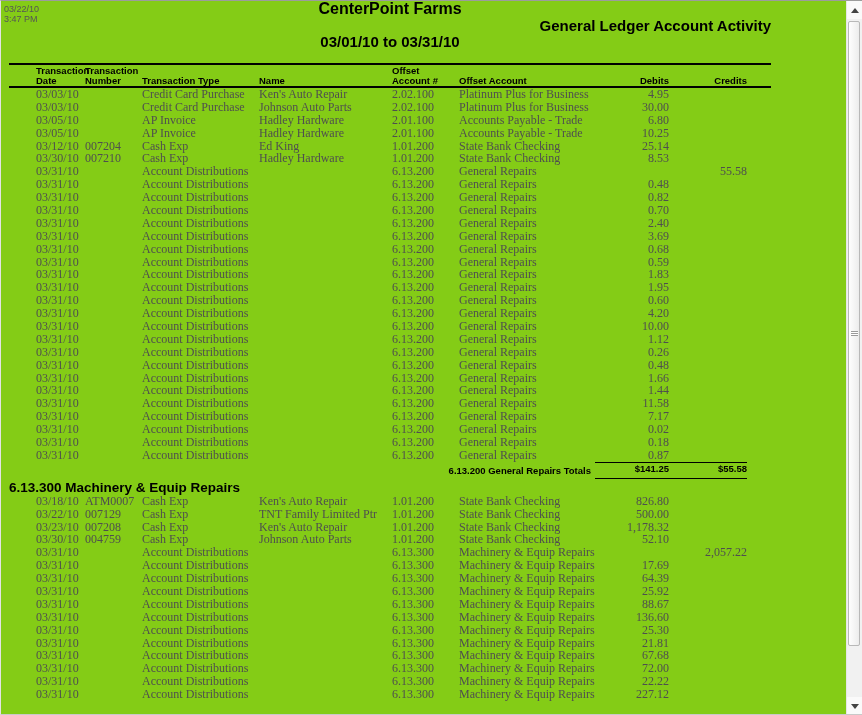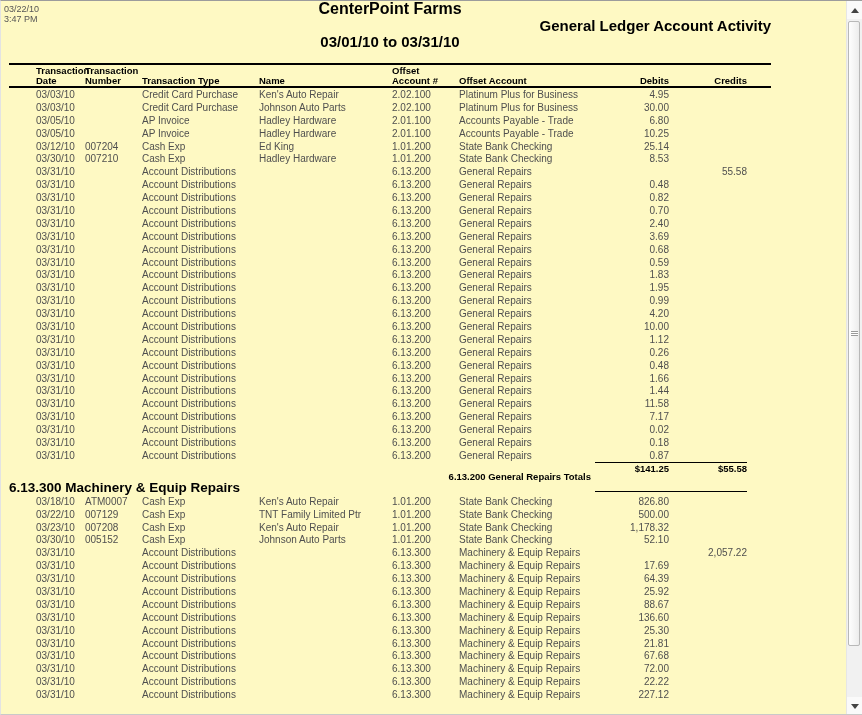--- a/index.html
+++ b/index.html
@@ -1,18 +1,18 @@
 <!DOCTYPE html>
 <html><head>
 <meta charset="utf-8">
 <style>
   * { margin:0; padding:0; box-sizing:border-box; }
   html,body { width:862px; height:715px; overflow:hidden; background:#fff;
     font-family:"Liberation Sans", sans-serif; }
-  .page { position:relative; width:862px; height:715px; background:#fef9c3;
+  .page { position:relative; width:862px; height:715px; background:#84cc16;
     border-top:1px solid #9c9c9c; border-left:1px solid #e3e3e3;
     border-bottom:1px solid #c9c9c9; overflow:hidden; }
 
   
   .report-header { position:relative; height:62px; }
   .meta { position:absolute; left:3px; top:3px; font-size:9px; line-height:10px; color:#555; }
   .titles { position:absolute; left:8px; width:762px; top:1px; text-align:center; color:#000; }
   .company { font-size:16px; font-weight:bold; line-height:13px; }
   .report-title { font-size:15px; font-weight:bold; line-height:17px; margin-top:2px;text-align:right; }
   .date-range { font-size:15px; font-weight:bold; line-height:12px; margin-top:2px; }
@@ -22,26 +22,26 @@
   .grid { display:grid; grid-template-columns:76px 57px 117px 133px 67px 136px 74px 78px; }
   .table-header { border-top:2px solid #000; border-bottom:2px solid #000; padding:1px 0 1px 0; }
   .hcell { display:flex; flex-direction:column; justify-content:flex-end;
     font-size:9.5px; font-weight:bold; color:#000; line-height:9.5px; white-space:nowrap; }
   .hcell span { display:block; min-height:9.5px; }
   .pad-date { padding-left:27px; }
   .num-col { text-align:right; }
 
   .section-title { font-size:13.5px; font-weight:bold; color:#000; margin-top:3px;
     height:14px; line-height:14px; white-space:nowrap; }
-  .row { height:12.9px; align-items:center; font-size:10px; color:#4f4f4f; white-space:nowrap; }
+  .row { height:12.9px; align-items:center; font-size:12px; color:#4f4f4f; white-space:nowrap;font-family:Liberation Serif, serif; }
   .row > div { overflow:hidden; }
   .totals-row { height:13px; align-items:center; font-size:9.5px; font-weight:bold; color:#000; }
   .totals-label { grid-column:1 / 7; text-align:right; padding-right:4px; white-space:nowrap; }
   .totals-amount { border-top:1px solid #000; border-bottom:1px solid #000;
-    height:30px; line-height:12px; }
+    height:17px; line-height:12px; }
   .section { margin-bottom:6px; }
 
   
   .scrollbar { position:absolute; top:0; right:0; width:16px; height:714px;
     background:#fafafa; border-left:1px solid #e6e6e6;
     display:flex; flex-direction:column; }
   .sb-btn { height:18px; display:flex; align-items:center; justify-content:center; flex:0 0 auto; }
   .tri-up { width:0; height:0; border-left:4px solid transparent; border-right:4px solid transparent;
     border-bottom:5px solid #444; }
   .tri-down { width:0; height:0; border-left:4px solid transparent; border-right:4px solid transparent;
@@ -286,21 +286,21 @@
     <div class="num-col"></div>
   </div>
 
   <div class="grid row">
     <div class="pad-date">03/31/10</div>
     <div></div>
     <div>Account Distributions</div>
     <div></div>
     <div>6.13.200</div>
     <div>General Repairs</div>
-    <div class="num-col">0.99</div>
+    <div class="num-col">0.60</div>
     <div class="num-col"></div>
   </div>
 
   <div class="grid row">
     <div class="pad-date">03/31/10</div>
     <div></div>
     <div>Account Distributions</div>
     <div></div>
     <div>6.13.200</div>
     <div>General Repairs</div>
@@ -467,21 +467,21 @@
     <div>Cash Exp</div>
     <div>Ken's Auto Repair</div>
     <div>1.01.200</div>
     <div>State Bank Checking</div>
     <div class="num-col">1,178.32</div>
     <div class="num-col"></div>
   </div>
 
   <div class="grid row">
     <div class="pad-date">03/30/10</div>
-    <div>005152</div>
+    <div>004759</div>
     <div>Cash Exp</div>
     <div>Johnson Auto Parts</div>
     <div>1.01.200</div>
     <div>State Bank Checking</div>
     <div class="num-col">52.10</div>
     <div class="num-col"></div>
   </div>
 
   <div class="grid row">
     <div class="pad-date">03/31/10</div>

